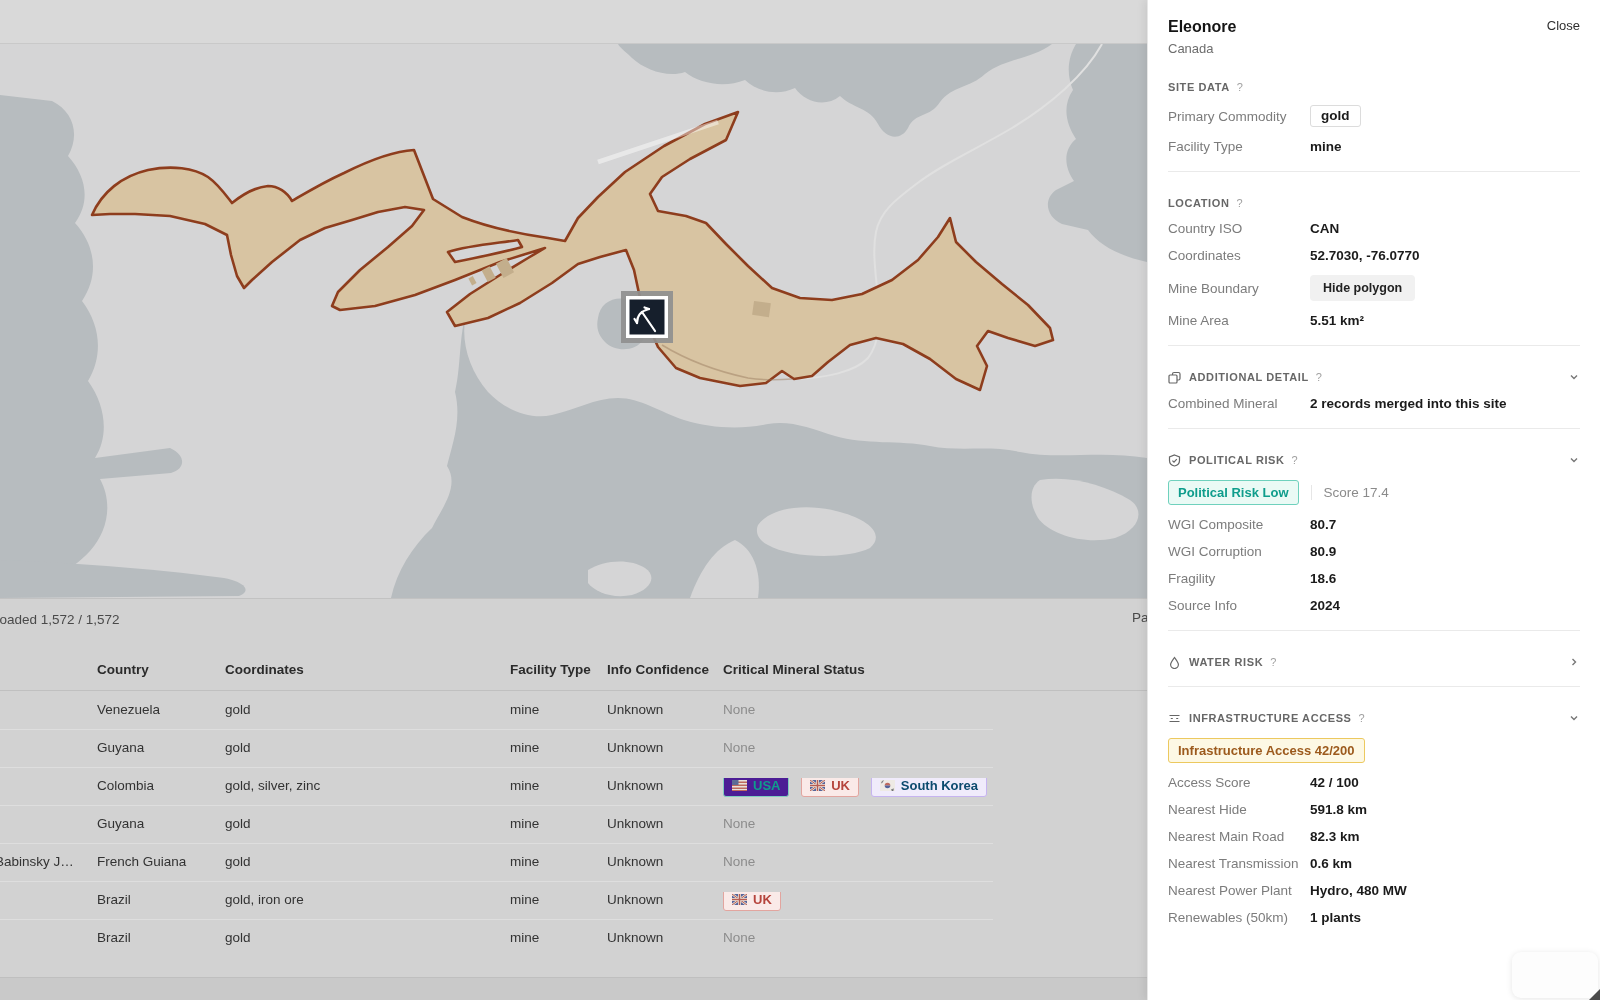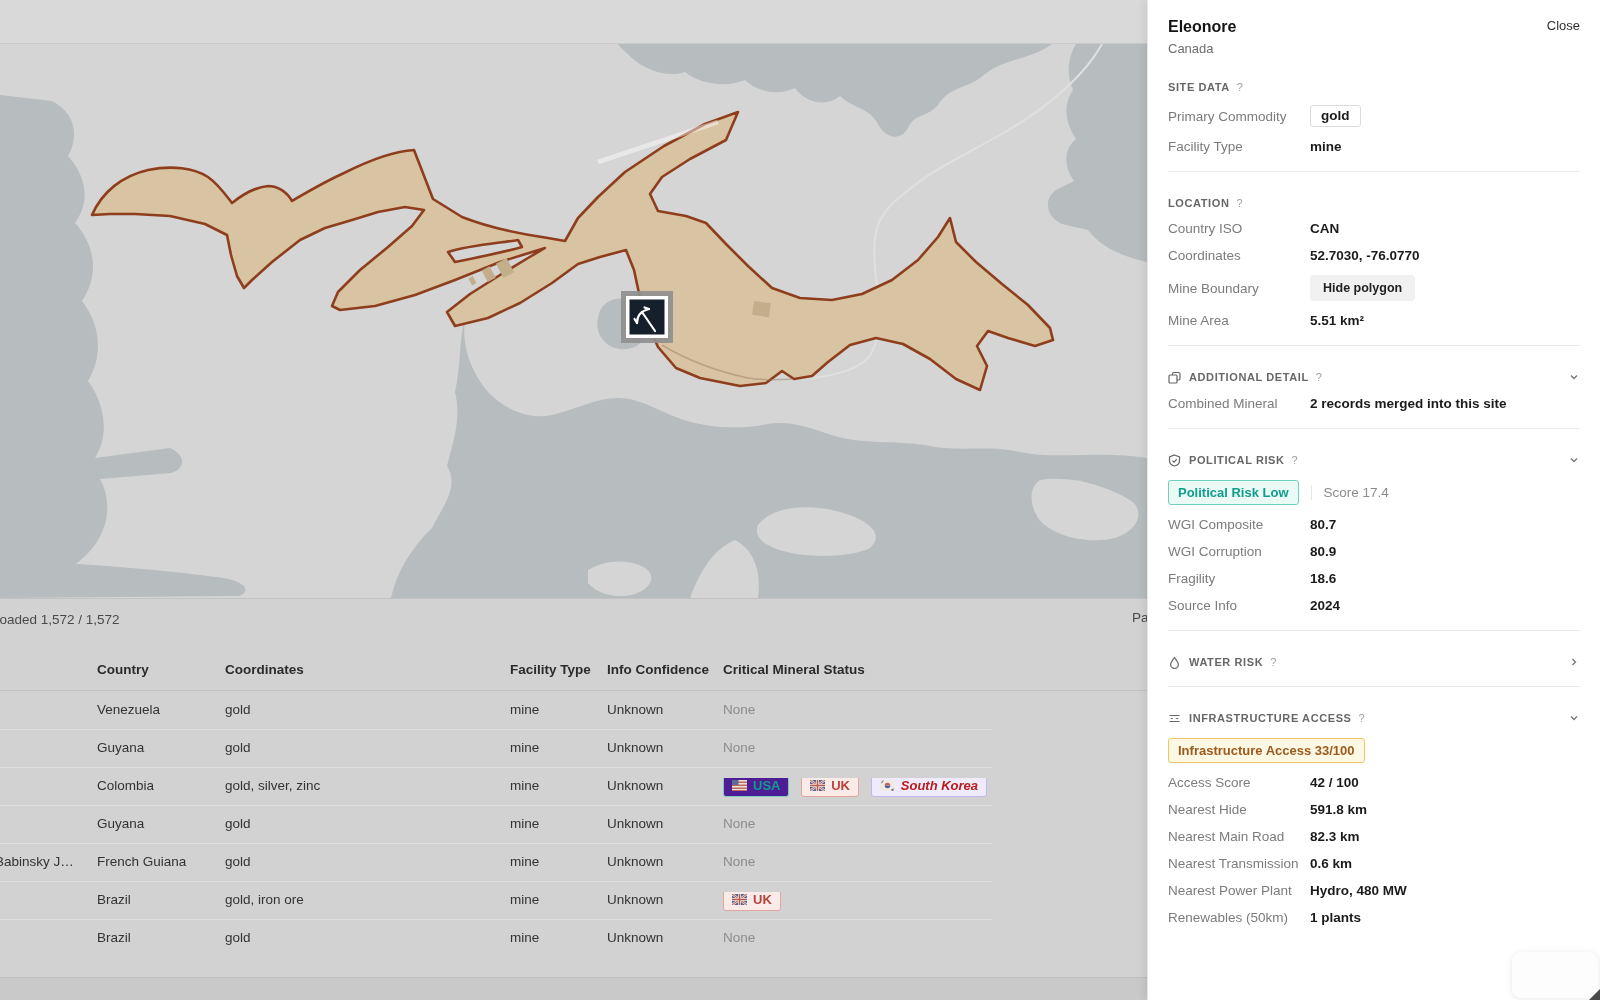--- a/index.html
+++ b/index.html
@@ -37,21 +37,21 @@
   .trow .cell { top:10px; }
   .none-val { color:#8c8c8c; }
   .name-clip { display:inline-block; margin-left:-5px; white-space:nowrap; }
 
   .badge { display:inline-flex; align-items:center; gap:6px; padding:2px 8px 3px 8px;
     border-radius:3px; font-weight:700; font-size:13px; line-height:15px; margin-right:8px;
     position:relative; top:-3px; }
   .badge svg { display:block; }
   .badge.teal   { color:#0f9d8c; background:#4c1d95; border:1px solid #7fcdbf; }
   .badge.red    { color:#b5443c; background:#faeae8; border:1px solid #e2a59f; }
-  .badge.purple { color:#b91c1c; background:#f0ebfb; border:1px solid #c6b4f0;font-style:italic; }
+  .badge.purple { color:#0c4a6e; background:#f0ebfb; border:1px solid #c6b4f0; }
 
   .bottom-strip { position:absolute; left:0; bottom:0; width:1147px; height:23px;
     background:#c9c9c9; border-top:1px solid #bfbfbf; }
 
   
   .panel { position:absolute; left:1147px; top:0; width:453px; height:1000px;
     background:#ffffff; border-left:1px solid #e6e6e6;
     box-shadow:-3px 0 8px rgba(0,0,0,0.07); font-size:13.5px; }
   .p-inner { padding:18px 20px 0 20px; }
   .p-titlebar { display:flex; align-items:flex-start; }
@@ -410,21 +410,21 @@
       </span>
       <span class="sec-label">INFRASTRUCTURE ACCESS</span>
       <span class="sec-help">?</span>
       <span class="sec-chev">
         <svg width="12" height="12" viewBox="0 0 12 12" fill="none" stroke="#777" stroke-width="1.4">
             <path d="M3 4.5 L6 7.5 L9 4.5"></path>
           </svg>
       </span>
     </div>
     <div class="risk-row">
-      <span class="badge-lg badge-infra">Infrastructure Access 33/100</span>
+      <span class="badge-lg badge-infra">Infrastructure Access 42/200</span>
     </div>
     <div class="kv">
       <span class="k">Access Score</span>
       <span class="v">42 / 100</span>
     </div>
     <div class="kv">
       <span class="k">Nearest Hide</span>
       <span class="v">591.8 km</span>
     </div>
     <div class="kv">

